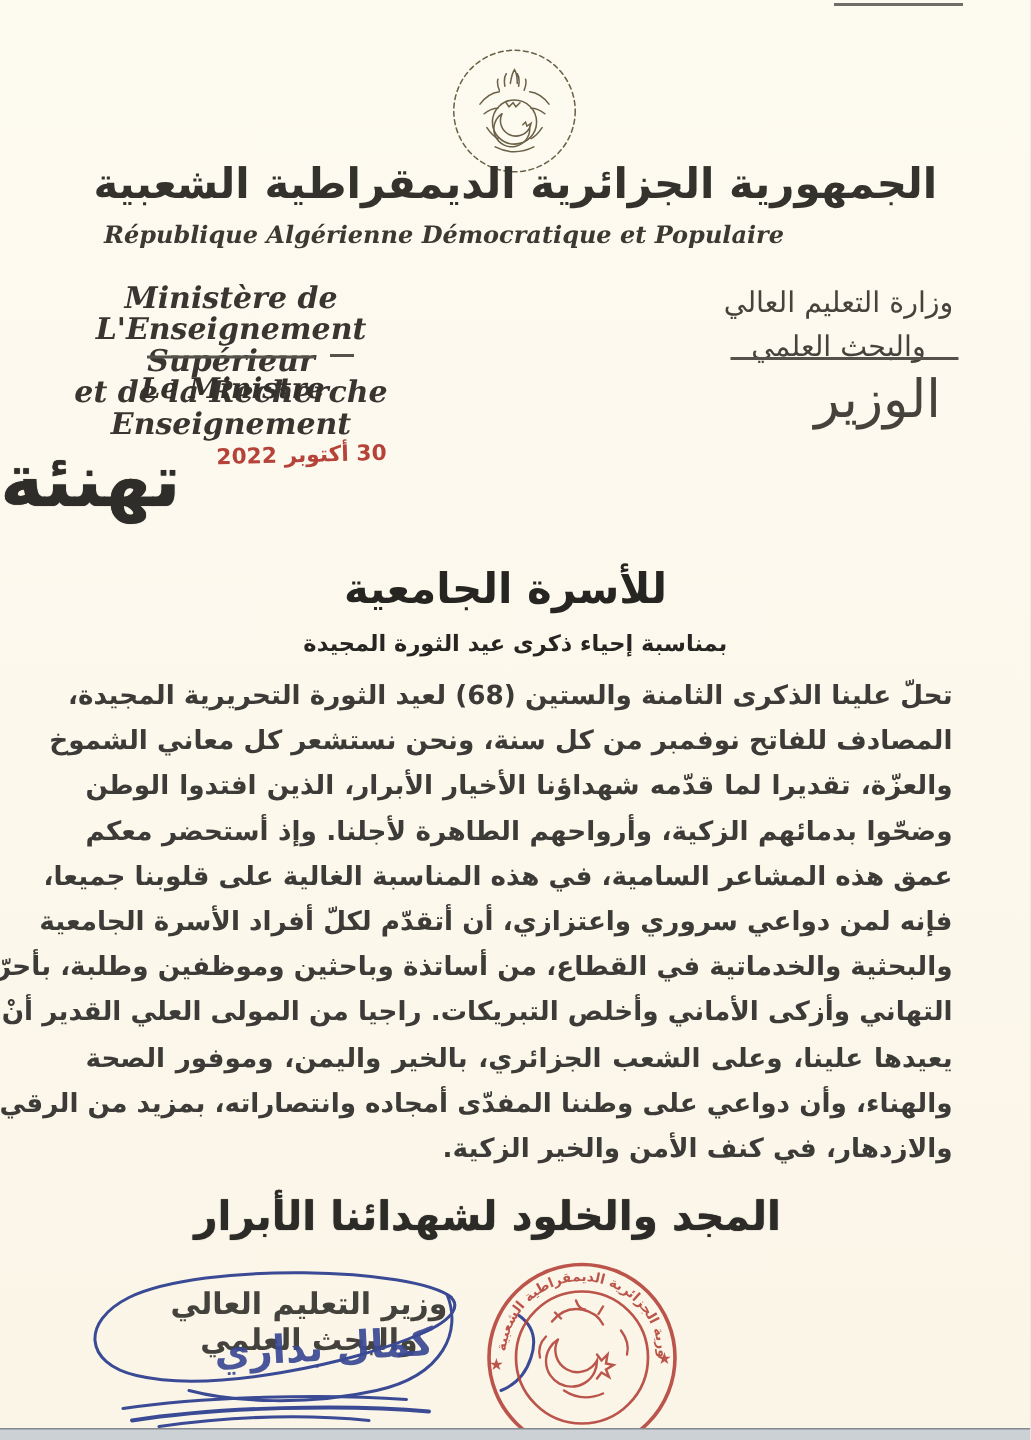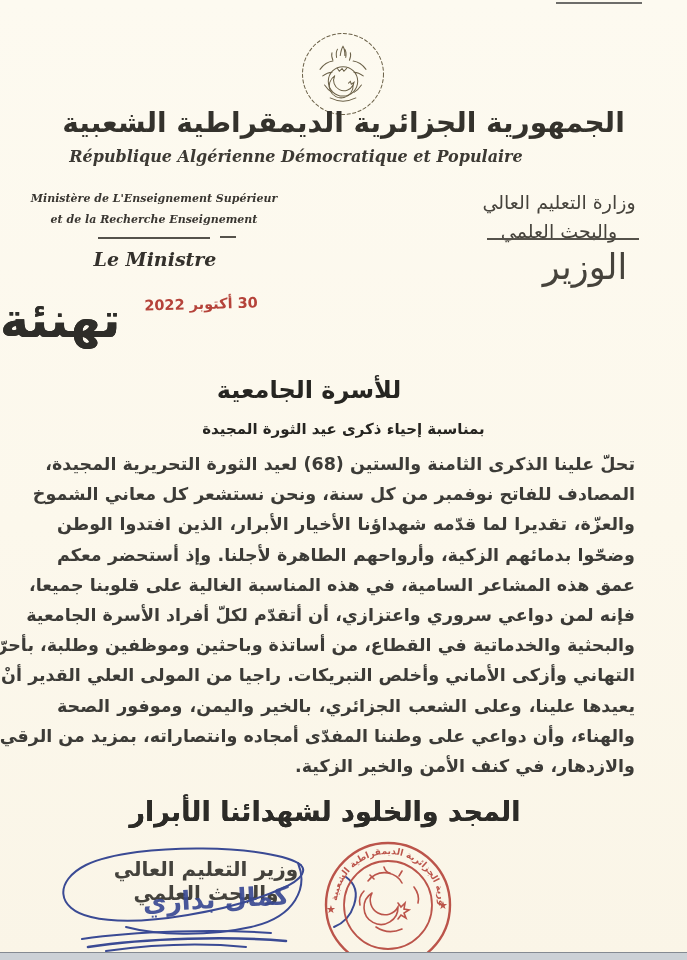--- a/index.html
+++ b/index.html
@@ -13,32 +13,32 @@
   .ar{direction:rtl;unicode-bidi:embed;}
   
   .top-line{top:2px;left:556px;width:86px;height:2px;background:#4a4a48;opacity:.8;}
   .bottom-strip{left:0;bottom:0;width:687px;height:7px;background:#ccd1d6;border-top:1px solid #848a92;}
   
   .emblem{left:296px;top:28px;width:94px;height:92px;}
   
   .republic-ar{left:0;top:106px;width:687px;text-align:center;font-size:28px;font-weight:800;color:#34322c;letter-spacing:-1px;}
   .republic-fr{left:0;top:147px;width:592px;text-align:center;font-family:"DejaVu Serif",serif;font-style:italic;font-weight:700;font-size:16px;color:#3c3933;}
   
-  .ministry-fr{left:18px;top:188px;width:272px;text-align:center;font-family:"DejaVu Serif",serif;font-style:italic;font-weight:700;font-size:11px;line-height:21px;color:#393631;}
+  .ministry-fr{left:18px;top:188px;width:272px;text-align:center;font-family:"DejaVu Serif",serif;font-style:italic;font-weight:700;font-size:20px;line-height:21px;color:#393631;}
   .ministry-fr-rule{left:98px;top:237px;width:112px;height:1.5px;background:#55524b;}
   .ministry-fr-dash{left:220px;top:236px;width:16px;height:1.5px;background:#55524b;}
   .minister-fr{left:60px;top:248px;width:190px;text-align:center;font-family:"DejaVu Serif",serif;font-style:italic;font-weight:700;font-size:19px;color:#34312c;}
   .ministry-ar{right:28px;top:188px;width:200px;text-align:center;font-size:19px;line-height:29px;font-weight:500;color:#46433c;}
   .ministry-ar-rule{right:48px;top:238px;width:152px;height:1.5px;background:#55524b;}
   .minister-ar{right:42px;top:247px;width:120px;text-align:center;font-size:35px;font-weight:500;color:#46433c;}
   
   .date-stamp{left:136px;top:296px;width:130px;text-align:center;font-size:14.5px;font-weight:700;color:#b5433a;letter-spacing:1px;transform:rotate(-1.5deg);}
   
   .letter-title{left:0;top:292px;width:687px;text-align:left;font-size:49px;font-weight:800;color:#2e2d29;text-shadow:0 0 .5px #2e2d29;}
-  .addressee1{left:0;top:376px;width:618px;text-align:center;font-size:24px;font-weight:800;color:#262521;}
+  .addressee1{left:0;top:376px;width:618px;text-align:center;font-size:28px;font-weight:800;color:#262521;padding-left:28px;}
   .addressee2{left:0;top:404px;width:687px;text-align:center;font-size:15px;font-weight:800;color:#262521;margin-top:16px;}
   
   .body-text{left:57px;top:454px;width:578px;}
   .body-line{direction:rtl;text-align:justify;text-align-last:justify;height:30.2px;font-size:17.5px;font-weight:600;color:#3c3b37;white-space:nowrap;}
   .body-line.last{text-align-last:right;}
   
   .slogan{left:100px;top:796px;width:450px;text-align:center;font-size:27px;font-weight:800;color:#2c2b27;letter-spacing:-1px;text-shadow:0 0 .6px #2c2b27;}
   
   .signatory-title{left:86px;top:857px;width:240px;text-align:center;font-size:20px;font-weight:700;color:#44423c;}
   .signature-svg{left:46px;top:843px;width:322px;height:114px;}

